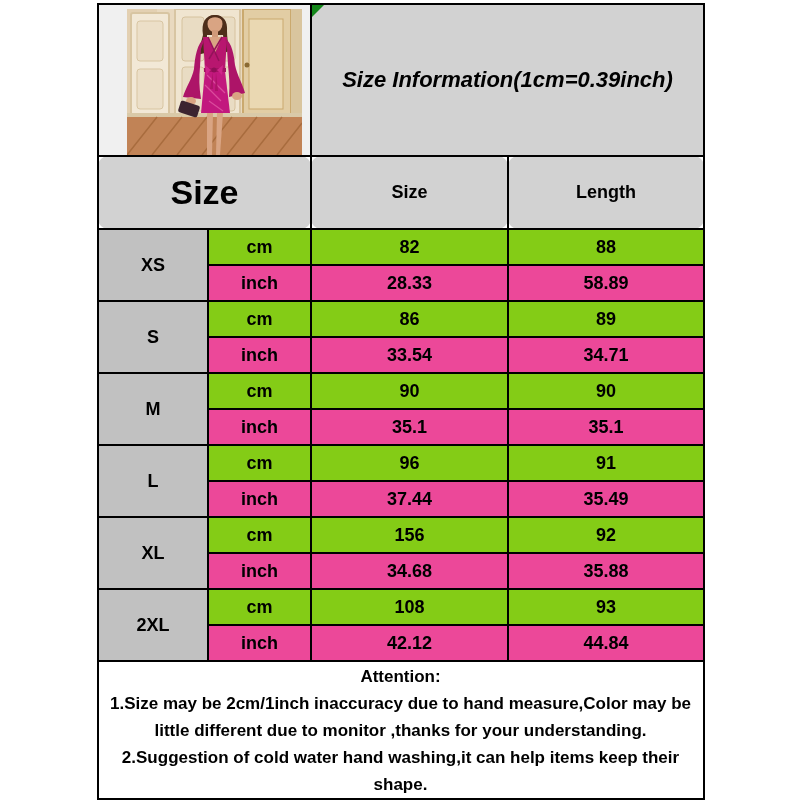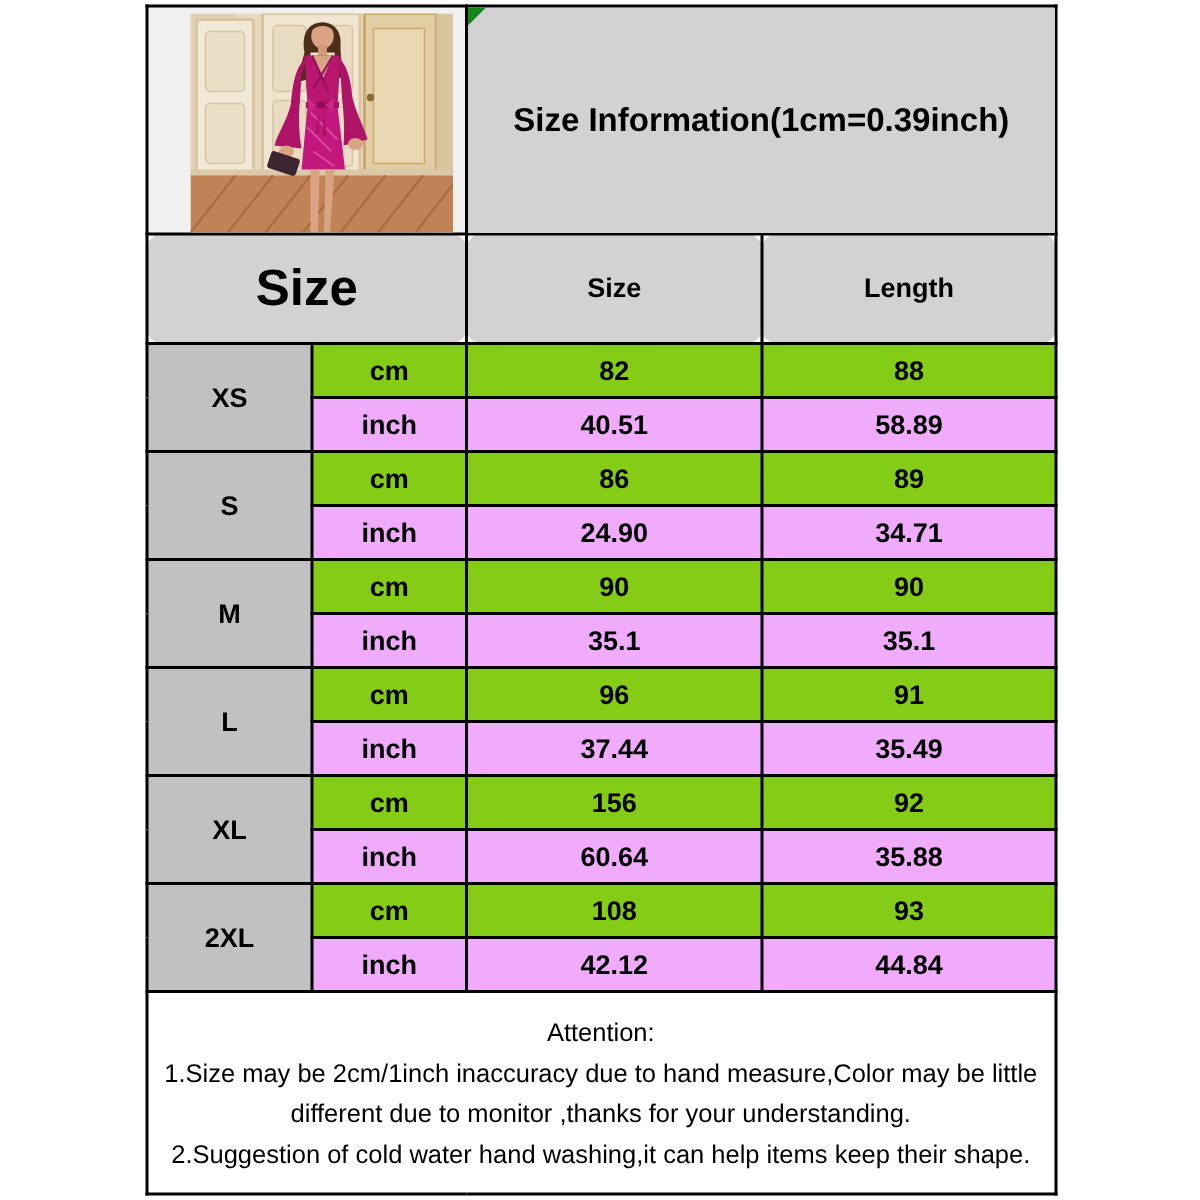--- a/index.html
+++ b/index.html
@@ -5,39 +5,39 @@
   html,body{margin:0;padding:0;background:#ffffff;}
   body{width:800px;height:800px;overflow:hidden;font-family:"Liberation Sans",sans-serif;color:#000;}
   .sheet{width:606px;margin:3px auto 0 auto;}
   table.size-table{width:606px;border-collapse:collapse;table-layout:fixed;}
   table.size-table td,table.size-table th{border:2px solid #000;text-align:center;vertical-align:middle;padding:0;}
   col.c1{width:110px;}col.c2{width:103px;}col.c3{width:197px;}col.c4{width:196px;}
 
   
   td.photo-cell{height:150px;background:#f0f0f0;}
   td.title-cell{background:#d2d2d2;position:relative;}
-  .title-text{font-size:22px;font-weight:bold;letter-spacing:0;}
+  .title-text{font-size:22px;font-weight:bold;letter-spacing:0;font-style:italic;}
   .corner-marker{position:absolute;top:0;left:0;width:0;height:0;
     border-top:12px solid #14871b;border-right:12px solid transparent;}
   .photo-wrap{margin:4px 0 0 28px;width:175px;height:146px;line-height:0;}
 
   
   th.head{height:71px;background:#d2d2d2;font-size:18px;font-weight:bold;border-radius:10px;}
   th.head-size{font-size:34px;}
 
   
   tr.data-row td{height:34px;font-size:18px;font-weight:bold;}
   td.c-size{background:#c1c1c1;margin-top:21px;}
   tr.r-cm td{background:#84cc16;}
   tr.r-cm td.c-size{background:#c1c1c1;}
-  tr.r-inch td{background:#f0abfc;}
+  tr.r-inch td{background:#ec4899;}
 
   
   td.attention-cell{height:133px;vertical-align:top;text-align:left;background:#fff;}
-  .attn{font-size:17px;font-weight:normal;line-height:27px;padding:1px 5px 0 4px;}
+  .attn{font-size:17px;font-weight:bold;line-height:27px;padding:1px 5px 0 4px;}
   .attn div{margin:0;}
 </style>
 </head>
 <body>
 
 <div class="sheet">
   <table class="size-table">
     <colgroup>
         <col class="c1">
         <col class="c2">
@@ -106,33 +106,33 @@
     </tr>
 
     <tr class="data-row r-cm">
       <td class="c-size" rowspan="2">XS</td>
       <td>cm</td>
       <td>82</td>
       <td>88</td>
     </tr>
     <tr class="data-row r-inch">
       <td>inch</td>
-      <td>40.51</td>
+      <td>28.33</td>
       <td>58.89</td>
     </tr>
 
     <tr class="data-row r-cm">
       <td class="c-size" rowspan="2">S</td>
       <td>cm</td>
       <td>86</td>
       <td>89</td>
     </tr>
     <tr class="data-row r-inch">
       <td>inch</td>
-      <td>24.90</td>
+      <td>33.54</td>
       <td>34.71</td>
     </tr>
 
     <tr class="data-row r-cm">
       <td class="c-size" rowspan="2">M</td>
       <td>cm</td>
       <td>90</td>
       <td>90</td>
     </tr>
     <tr class="data-row r-inch">
@@ -154,21 +154,21 @@
     </tr>
 
     <tr class="data-row r-cm">
       <td class="c-size" rowspan="2">XL</td>
       <td>cm</td>
       <td>156</td>
       <td>92</td>
     </tr>
     <tr class="data-row r-inch">
       <td>inch</td>
-      <td>60.64</td>
+      <td>34.68</td>
       <td>35.88</td>
     </tr>
 
     <tr class="data-row r-cm">
       <td class="c-size" rowspan="2">2XL</td>
       <td>cm</td>
       <td>108</td>
       <td>93</td>
     </tr>
     <tr class="data-row r-inch">

